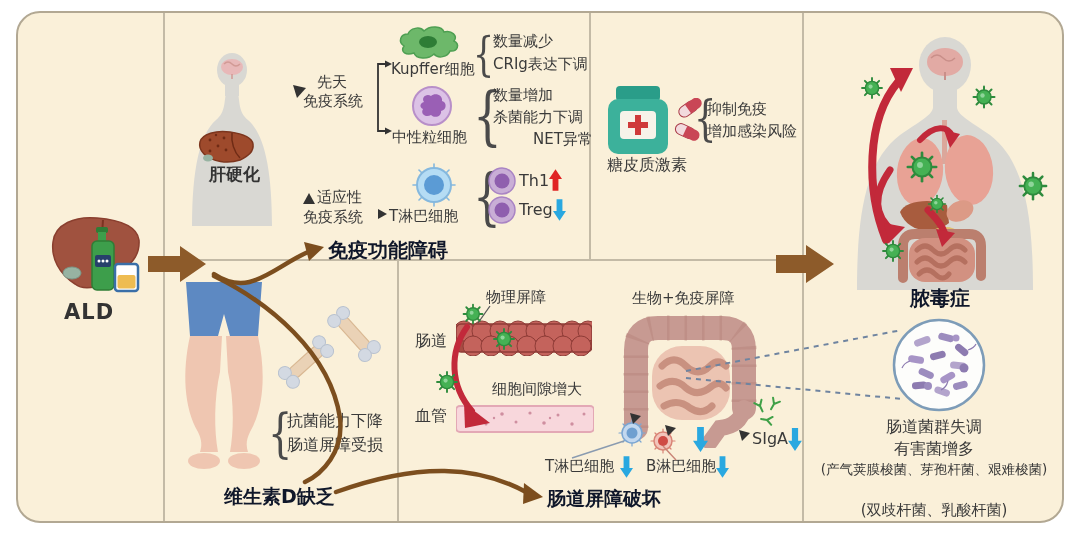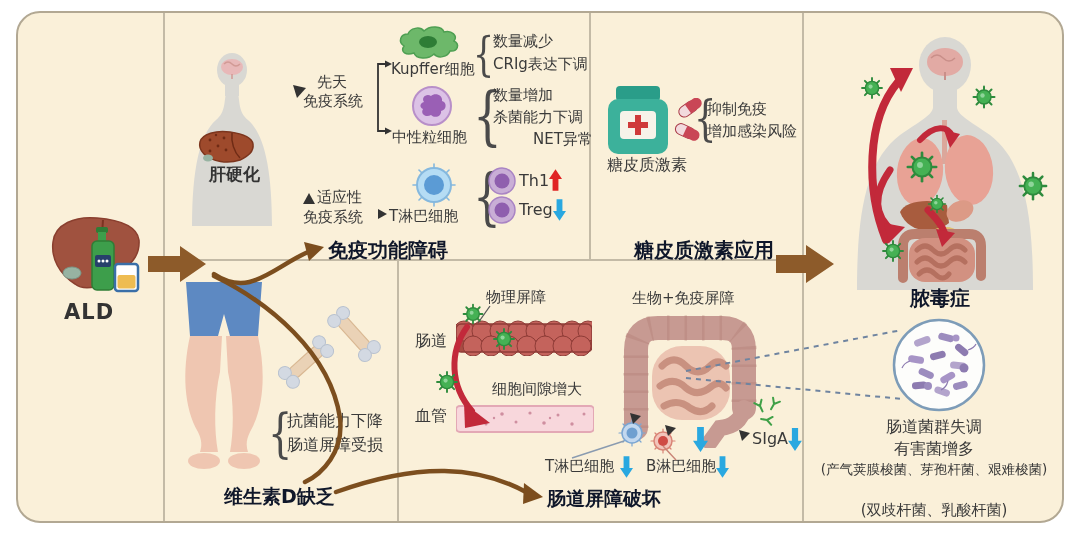--- a/index.html
+++ b/index.html
@@ -149,21 +149,20 @@
     </g>
     <g transform="translate(13,33) rotate(25)">
       <rect x="-10" y="-5.5" width="20" height="11" rx="5.5" fill="#F2DADD" stroke="#A83846" stroke-width="1"></rect>
       <path d="M0,-5.5 L10,-5.5 A5.5,5.5 0 0 1 10,5.5 L0,5.5 Z" fill="#C94656"></path>
     </g>
   </svg>
   <div class="brace" style="left:694px;top:92px;"><span style="font-size:49px;line-height:54px;">{</span></div>
   <div class="t" style="left:707px;top:100px;">抑制免疫</div>
   <div class="t" style="left:707px;top:122px;">增加感染风险</div>
   <div class="t" style="left:607px;top:155px;font-size:16px;">糖皮质激素</div>
-  <div class="t title" style="left:634px;top:238px;font-size:20px;">糖皮质激素应用</div>
 
   <svg class="abs" style="left:178px;top:280px;" width="92" height="196" viewBox="0 0 92 196">
     <path d="M8,2 L84,2 L80,56 L52,56 L46,34 L40,56 L12,56 Z" fill="#5D89C2"></path>
     <path d="M12,56 C4,92 6,128 20,152 C24,160 24,166 22,172 L40,172 C36,150 36,118 42,92 L44,56 Z" fill="#EFC6B1"></path>
     <path d="M80,56 C88,92 86,128 72,152 C68,160 68,166 70,172 L52,172 C56,150 56,118 50,92 L48,56 Z" fill="#EFC6B1"></path>
     <ellipse cx="26" cy="181" rx="16" ry="8" fill="#EFC6B1"></ellipse>
     <ellipse cx="66" cy="181" rx="16" ry="8" fill="#EFC6B1"></ellipse>
   </svg>
   <svg class="abs" style="left:278px;top:296px;" width="106" height="100" viewBox="0 0 106 100">
     <g transform="translate(28,66) rotate(-42)">

